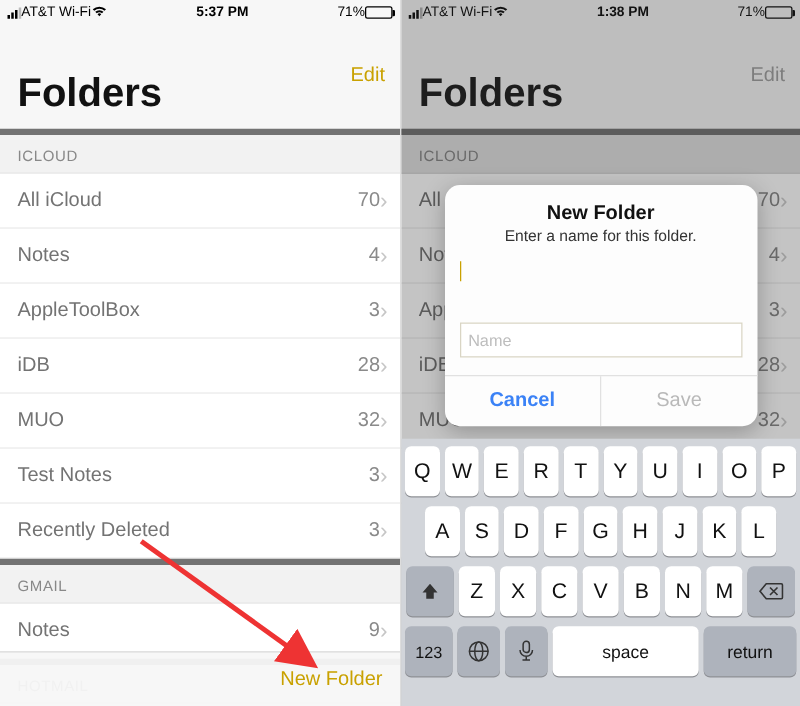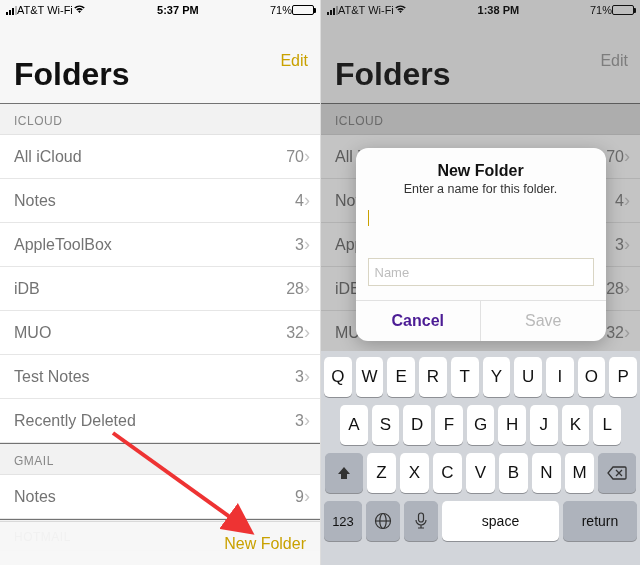--- a/index.html
+++ b/index.html
@@ -17,21 +17,21 @@
   .batt { display:inline-flex; align-items:center; gap:2px;}
   .batt-body{ width:22px; height:10px; border:1px solid #000; border-radius:2px; position:relative; }
   .batt-body::after{ content:""; position:absolute; right:-3px; top:2px; width:2px; height:5px; background:#000; border-radius:0 1px 1px 0;}
   .batt-fill{ height:100%; width:71%; background:#000; }
   
   .navbar { height:34px; display:flex; align-items:center; justify-content:flex-end; padding:0 12px; }
   .edit { color:#c9a100; font-size:16px;margin-top:48px; }
   
   .title { font-size:32px; font-weight:800; padding:2px 14px 10px 14px; color:#111; }
   
-  .section-header { font-size:12px; letter-spacing:0.5px; color:#888; padding:10px 14px 6px 14px; background:#f2f2f2; border-top:1px solid #737373; border-bottom:1px solid #e3e3e3;}
+  .section-header { font-size:12px; letter-spacing:0.5px; color:#888; padding:10px 14px 6px 14px; background:#f2f2f2; border-top:5px solid #737373; border-bottom:1px solid #e3e3e3;}
   .row { height:44px; display:flex; align-items:center; justify-content:space-between; padding:0 10px 0 14px; background:#fff; border-bottom:1px solid #e6e6e6; }
   .row .label { font-size:16px; color:#737373; }
   .row .tail { display:flex; align-items:center; gap:0; }
   .row .count { font-size:16px; color:#8a8a8a; }
   .chev { font-size:18px; color:#c6c6c6; }
   
   .toolbar { position:absolute; bottom:0; left:0; right:0; height:44px; border-top:1px solid #d9d9d9; display:flex; align-items:center; justify-content:flex-end; padding:0 14px; background:rgba(247,247,247,0.95); }
   .newfolder { color:#c9a100; font-size:16px; }
   
   .arrow-wrap { position:absolute; left:108px; top:428px; pointer-events:none; }
@@ -39,21 +39,21 @@
   .dim { position:absolute; inset:0; background:rgba(60,60,60,0.30); }
   
   .alert { position:absolute; left:50%; top:148px; transform:translateX(-50%); width:250px; background:#fdfdfd; border-radius:12px; box-shadow:0 4px 18px rgba(0,0,0,0.25); overflow:hidden; }
   .alert-title { text-align:center; font-size:16px; font-weight:700; padding:14px 16px 2px; color:#111;}
   .alert-msg { text-align:center; font-size:12.5px; color:#333; padding:0 16px 12px;}
   .alert-input { margin:0 12px 14px; }
   .alert-input input { width:100%; height:28px; border:1px solid #d9d5c4; background:#fff; font-size:13px; padding:0 6px; outline:none;margin-top:32px; }
   .alert-input input::placeholder{color:#bdbdbd;}
   .alert-buttons { display:flex; border-top:1px solid #e1e1e1; }
   .alert-buttons div { flex:1; text-align:center; padding:11px 0; font-size:16px; }
-  .alert-buttons .cancel { color:#4c1d95; font-weight:600; border-right:1px solid #e1e1e1;}
+  .alert-buttons .cancel { color:#3b82f6; font-weight:600; border-right:1px solid #e1e1e1;}
   .alert-buttons .save { color:#b9b9b9; }
   
   .kbd { position:absolute; left:0; right:0; bottom:0; height:214px; background:#d2d5da; padding:6px 3px 4px; display:flex; flex-direction:column; gap:8px;}
   .krow { display:flex; gap:4px; justify-content:center; }
   .key { background:#fff; border-radius:5px; box-shadow:0 1px 0 #8e9095; height:40px; display:flex; align-items:center; justify-content:center; font-size:17px; color:#111; }
   .key.letter { flex:1; max-width:29px; min-width:27px;}
   .key.special { background:#aeb3bc; flex:0 0 38px; }
   .key.space { flex:1; max-width:148px;}
   .key.ret { background:#aeb3bc; flex:0 0 74px; font-size:14px;}
   .key.num { background:#aeb3bc; flex:0 0 38px; font-size:13px;}

